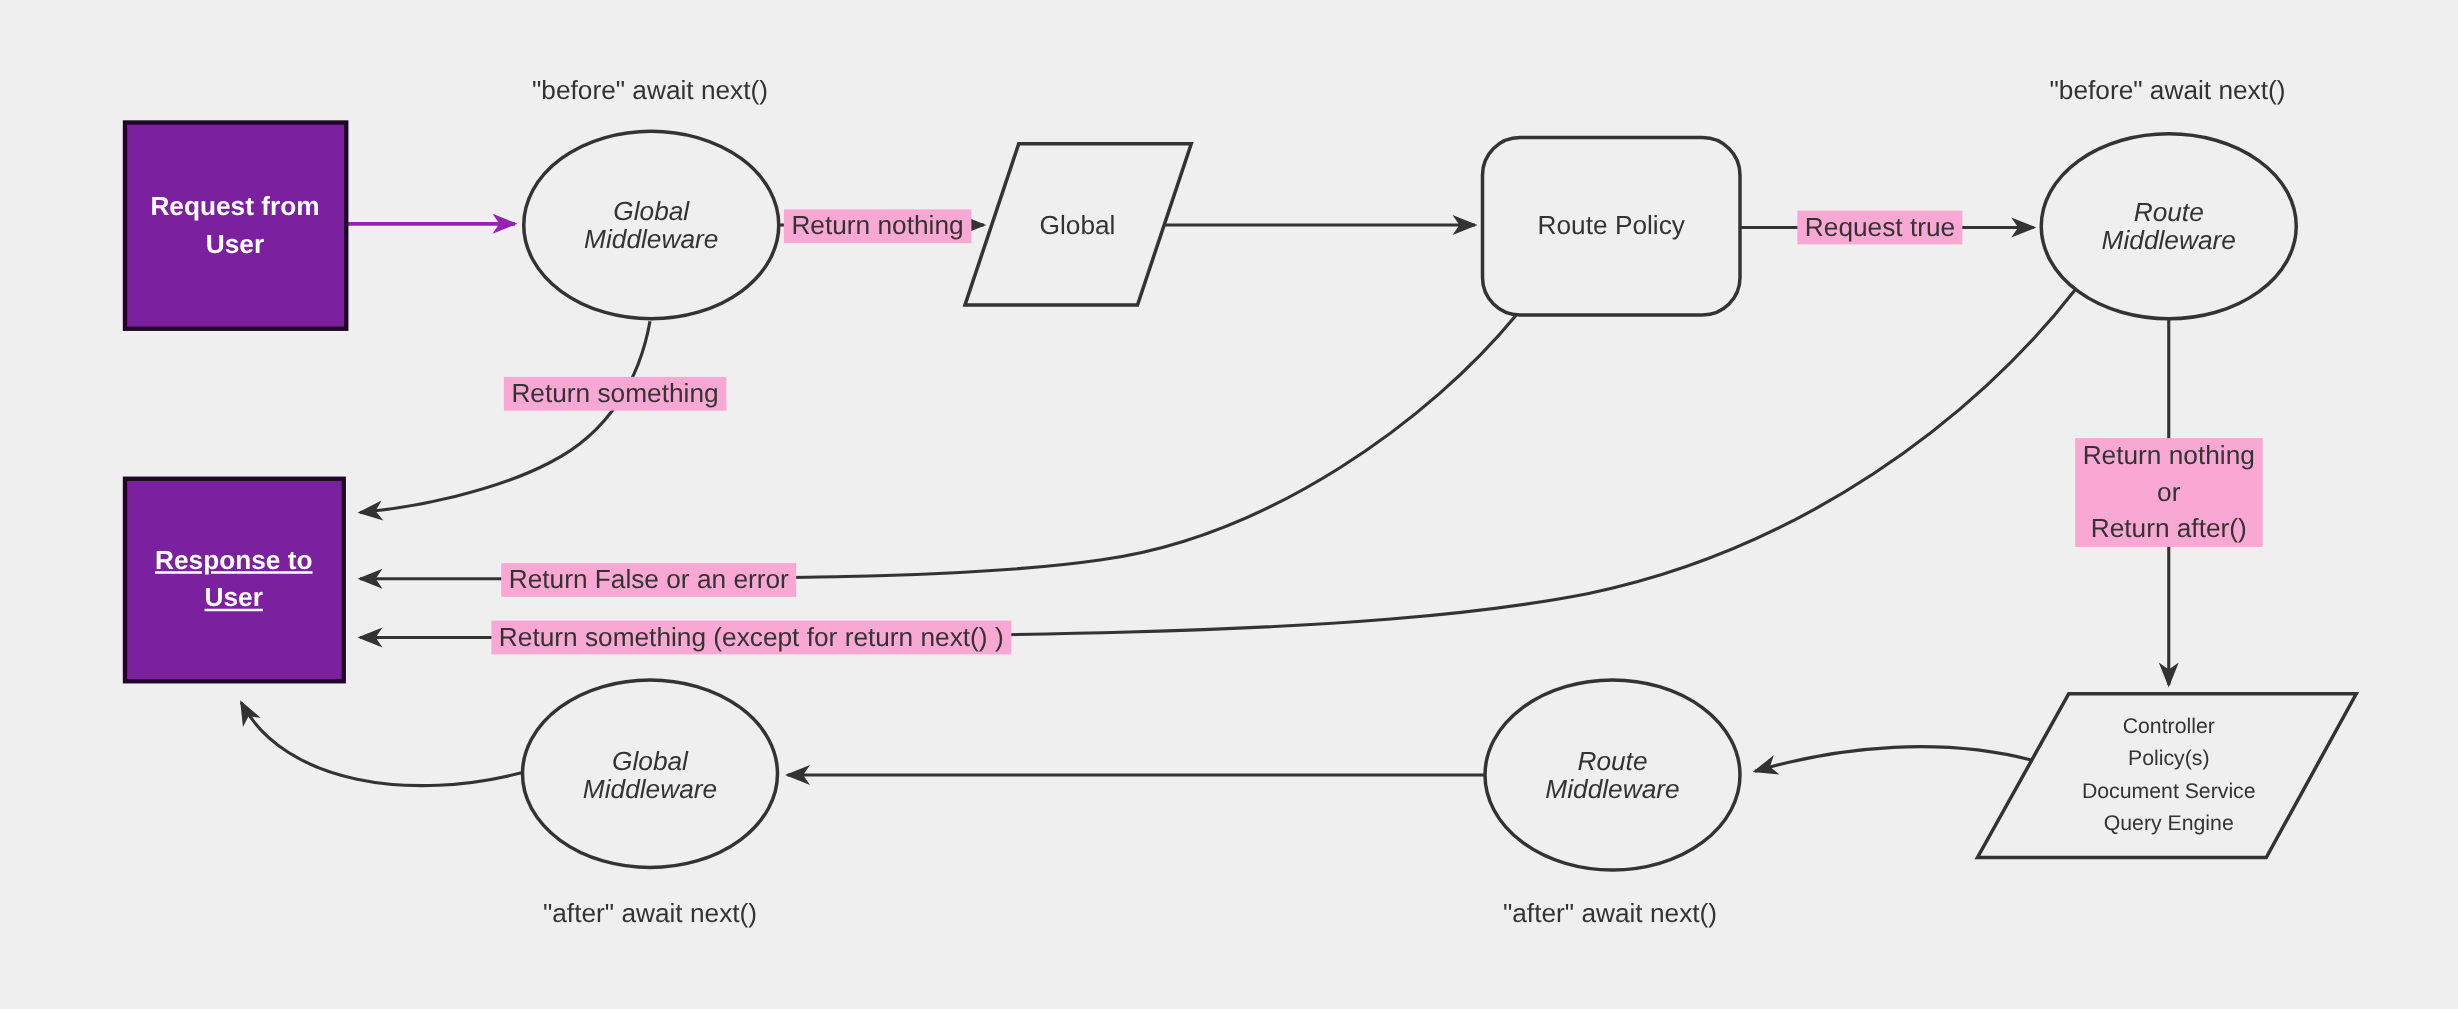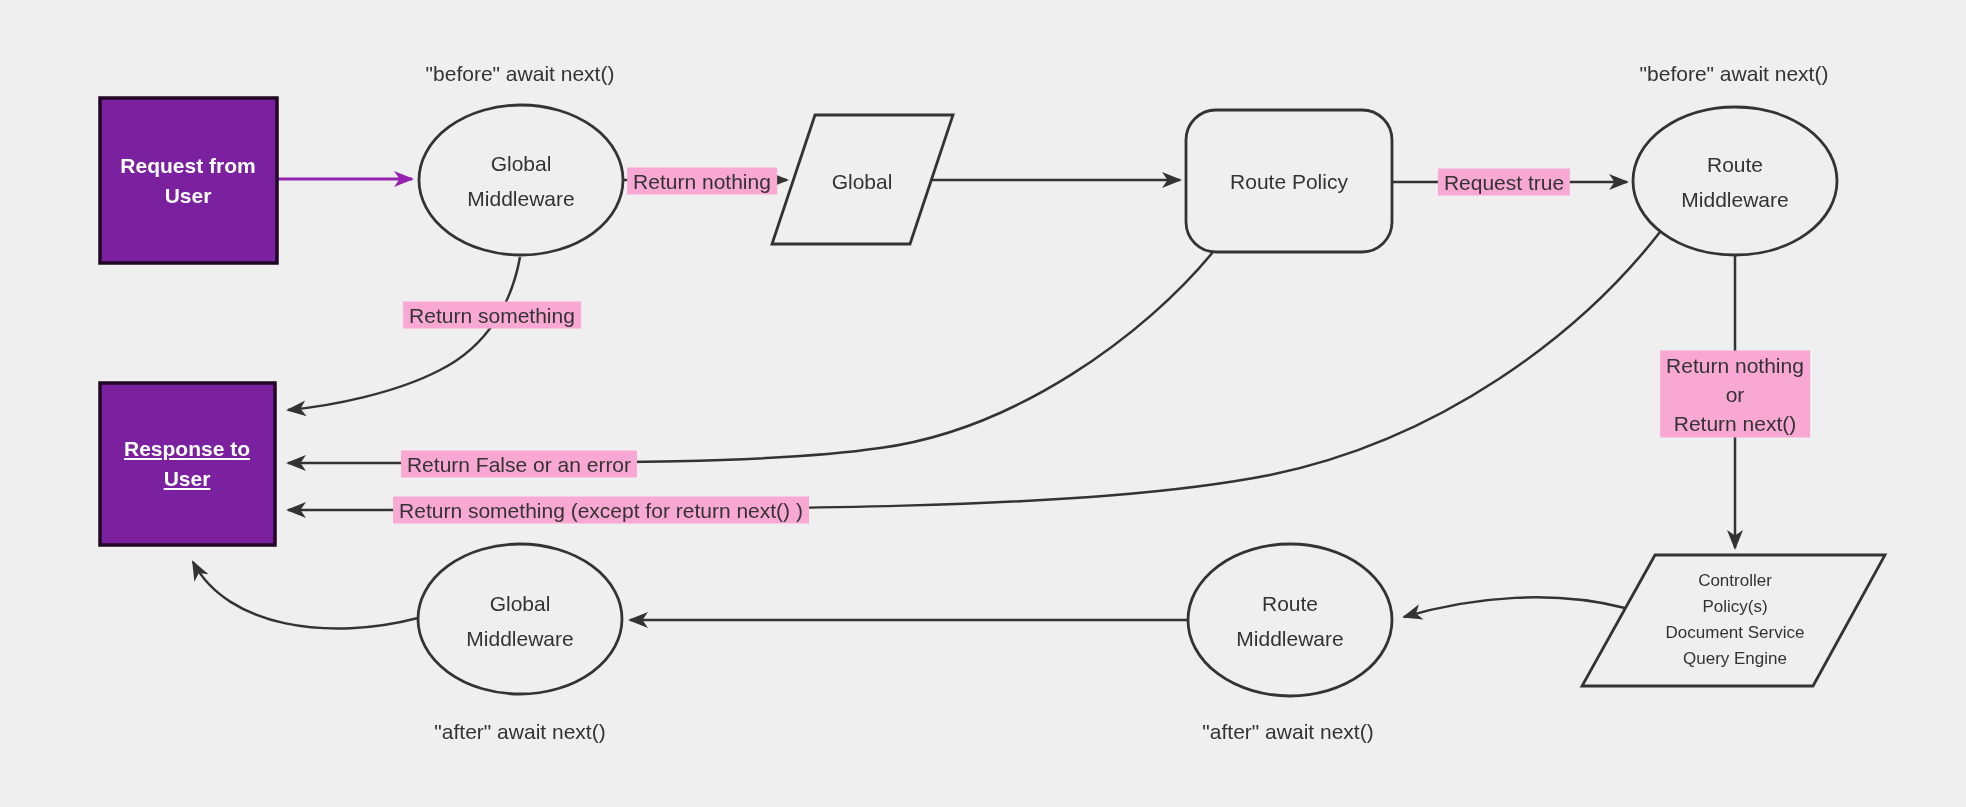--- a/index.html
+++ b/index.html
@@ -16,21 +16,21 @@
     transform:translate(-50%,-50%);
     font-size:21px;
     color:#333;
     white-space:nowrap;
     text-align:center;
     line-height:27px;
   }
   .edge-lbl{background:#f9a8d4;padding:0 6px;}
   .node-lbl{white-space:normal;}
   .purple-lbl{color:#fff;font-weight:bold;line-height:30px;width:160px;white-space:normal;}
-  .wrap120{width:124px;line-height:35px;}
+  .wrap120{width:124px;line-height:22px;font-style:italic;}
   .ctrl-lbl{font-size:17px;line-height:26px;width:240px;white-space:normal;background:transparent;}
   .or-lbl{line-height:29px;}
 </style>
 </head>
 <body>
 
 <div class="canvas">
 
   <svg width="1966" height="807" viewBox="0 0 1966 807">
     <defs>
@@ -83,18 +83,18 @@
   <div class="lbl" style="left:520px;top:73px;">"before" await next()</div>
   <div class="lbl" style="left:1734px;top:73px;">"before" await next()</div>
   <div class="lbl edge-lbl" style="left:702px;top:181px;">Return nothing</div>
   <div class="lbl edge-lbl" style="left:1504px;top:182px;">Request true</div>
   <div class="lbl edge-lbl" style="left:492px;top:315px;">Return something</div>
   <div class="lbl edge-lbl" style="left:519px;top:464px;">Return False or an error</div>
   <div class="lbl edge-lbl" style="left:601px;top:510px;">Return something (except for return next() )</div>
   <div class="lbl edge-lbl or-lbl" style="left:1735px;top:394px;">
     <div>Return nothing</div>
     <div>or</div>
-    <div>Return next()</div>
+    <div>Return after()</div>
   </div>
   <div class="lbl" style="left:520px;top:731px;">"after" await next()</div>
   <div class="lbl" style="left:1288px;top:731px;">"after" await next()</div>
 
 </div>
 
 </body></html>

